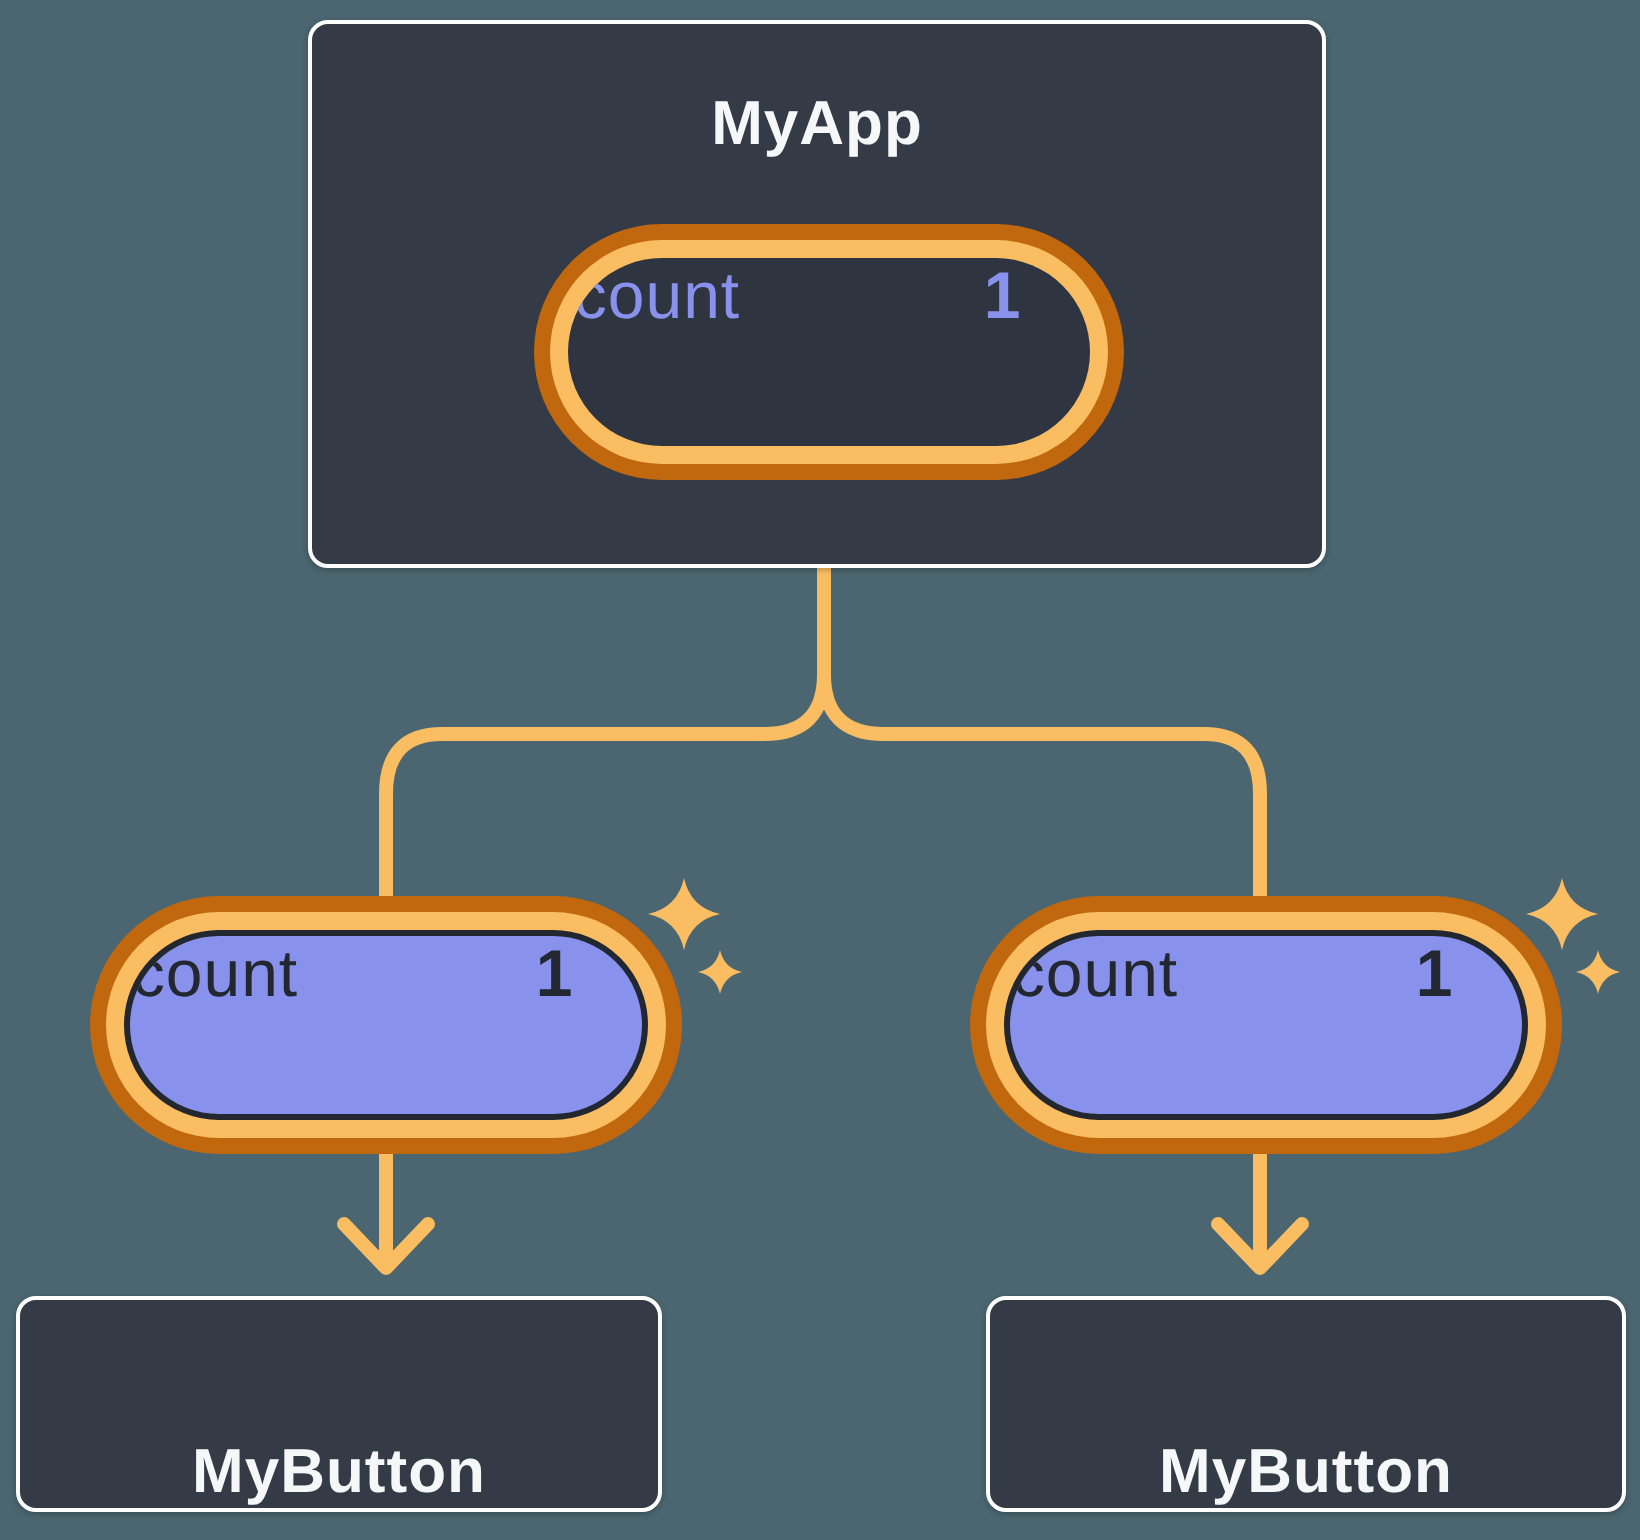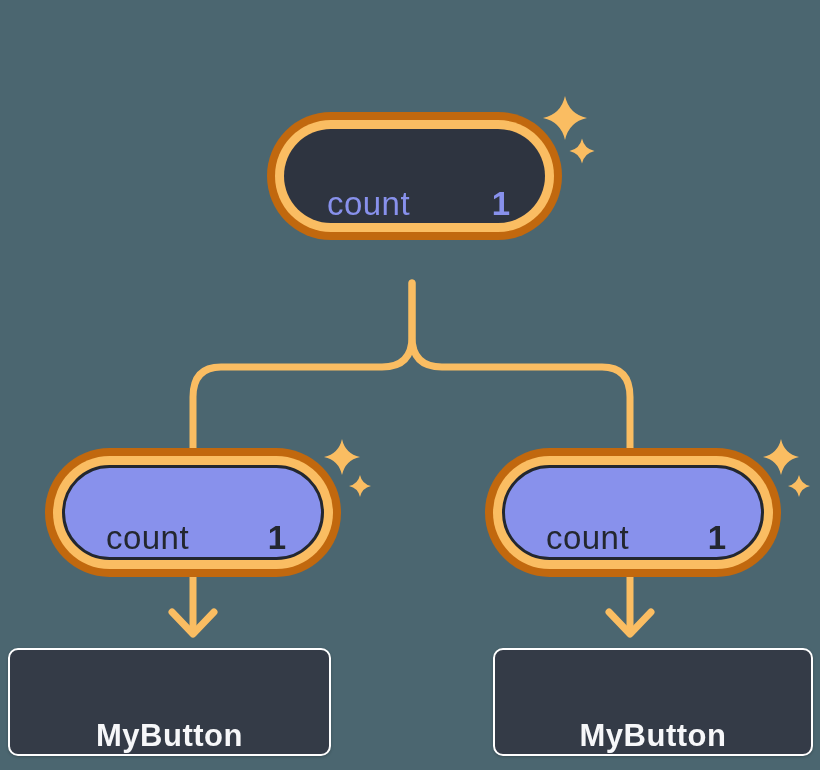--- a/index.html
+++ b/index.html
@@ -59,23 +59,24 @@
     background: #FABD62;          
     border-radius: 999px;
     height: 100%;
     padding: 9px;
     box-sizing: border-box;
   }
   .pill-core {
     border-radius: 999px;
     height: 100%;
     display: flex;
-    align-items: flex-end;
+    align-items: flex-start;
     overflow: hidden;
     box-sizing: border-box;
+    gap: 40px;
   }
   .pill.state .pill-core { background: #2E3440; }
   .pill.prop  .pill-core { background: #8891EC; border: 3px solid #23272F; }
 
   .cell-name {
     flex: 1;
     display: flex;
     align-items: center;
     justify-content: center;
     font-size: 33px;
@@ -124,20 +125,23 @@
       <path transform="translate(582,151) scale(12.5)" d="M0 -1 Q0.18 -0.18 1 0 Q0.18 0.18 0 1 Q-0.18 0.18 -1 0 Q-0.18 -0.18 0 -1 Z"></path>
 
       <path transform="translate(342,457) scale(18)" d="M0 -1 Q0.18 -0.18 1 0 Q0.18 0.18 0 1 Q-0.18 0.18 -1 0 Q-0.18 -0.18 0 -1 Z"></path>
       <path transform="translate(360,486) scale(11)" d="M0 -1 Q0.18 -0.18 1 0 Q0.18 0.18 0 1 Q-0.18 0.18 -1 0 Q-0.18 -0.18 0 -1 Z"></path>
 
       <path transform="translate(781,457) scale(18)" d="M0 -1 Q0.18 -0.18 1 0 Q0.18 0.18 0 1 Q-0.18 0.18 -1 0 Q-0.18 -0.18 0 -1 Z"></path>
       <path transform="translate(799,486) scale(11)" d="M0 -1 Q0.18 -0.18 1 0 Q0.18 0.18 0 1 Q-0.18 0.18 -1 0 Q-0.18 -0.18 0 -1 Z"></path>
     </g>
   </svg>
 
+  <div class="node" id="node-myapp">
+    <div class="node-title">MyApp</div>
+  </div>
 
   <div class="pill state" id="pill-state">
     <div class="pill-light">
       <div class="pill-core">
         <div class="cell-name">count</div>
         <div class="cell-divider"></div>
         <div class="cell-value">1</div>
       </div>
     </div>
   </div>

